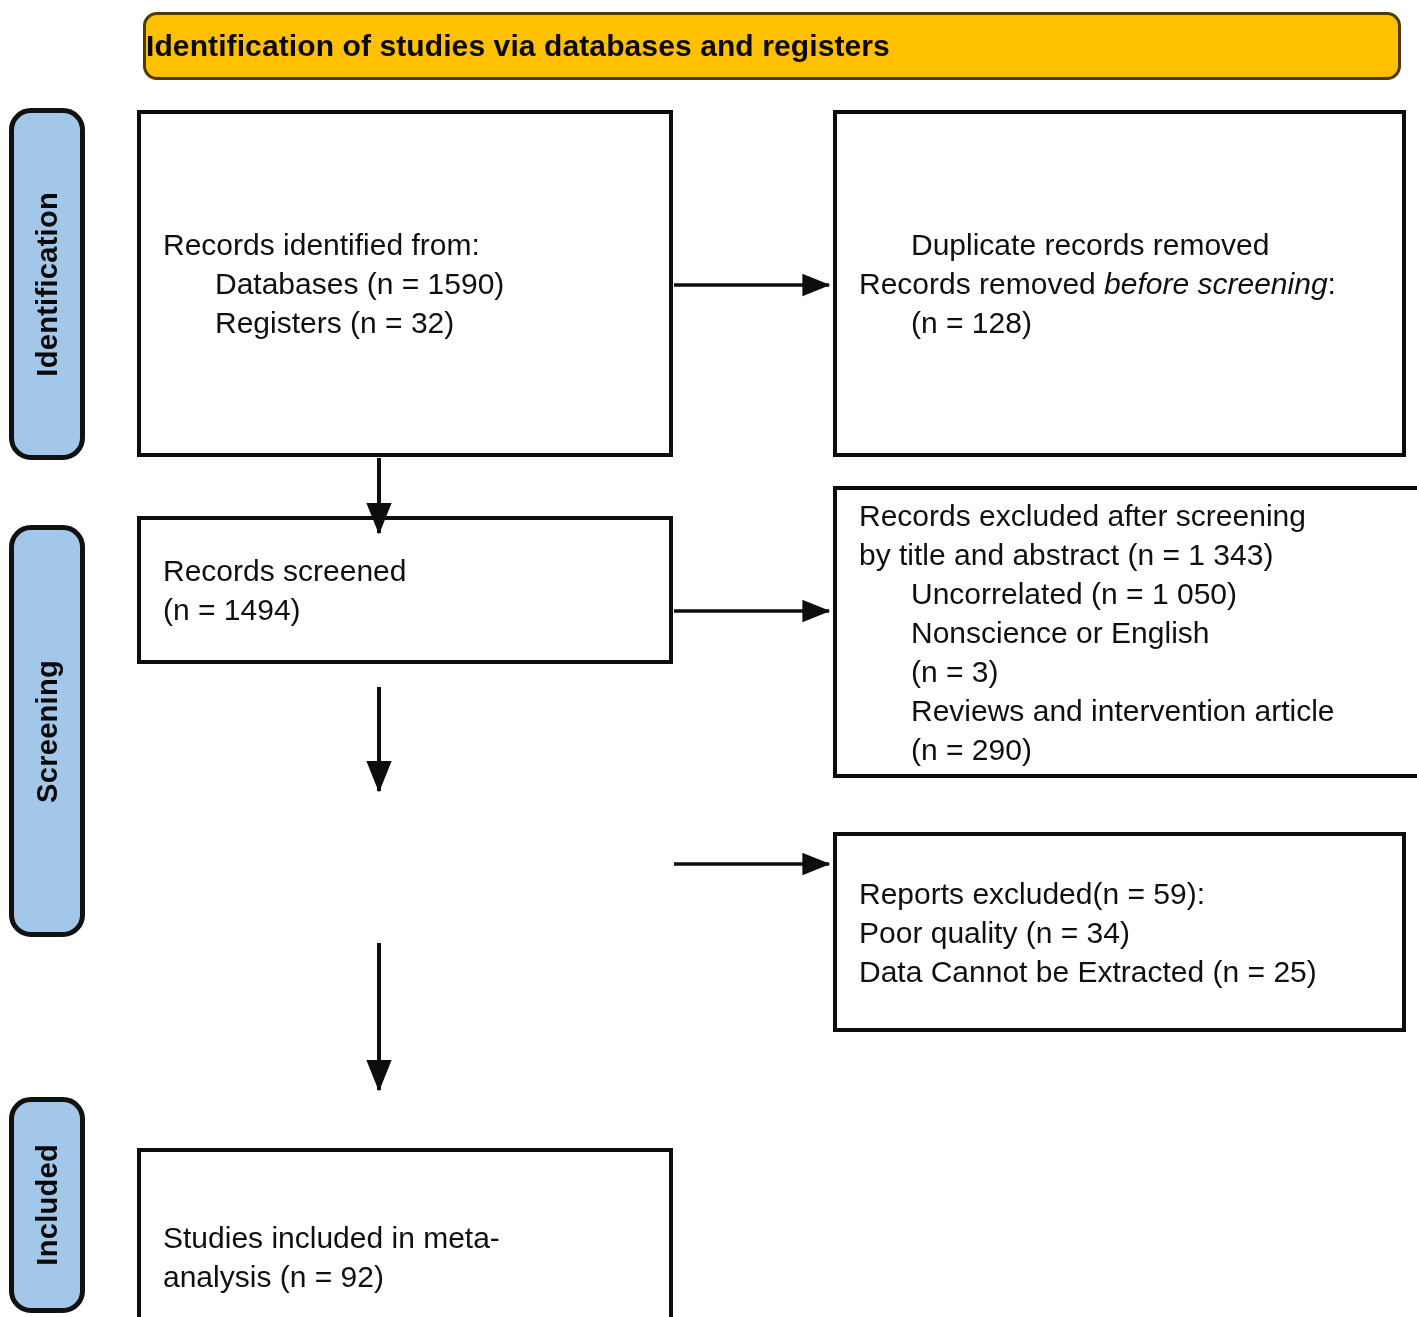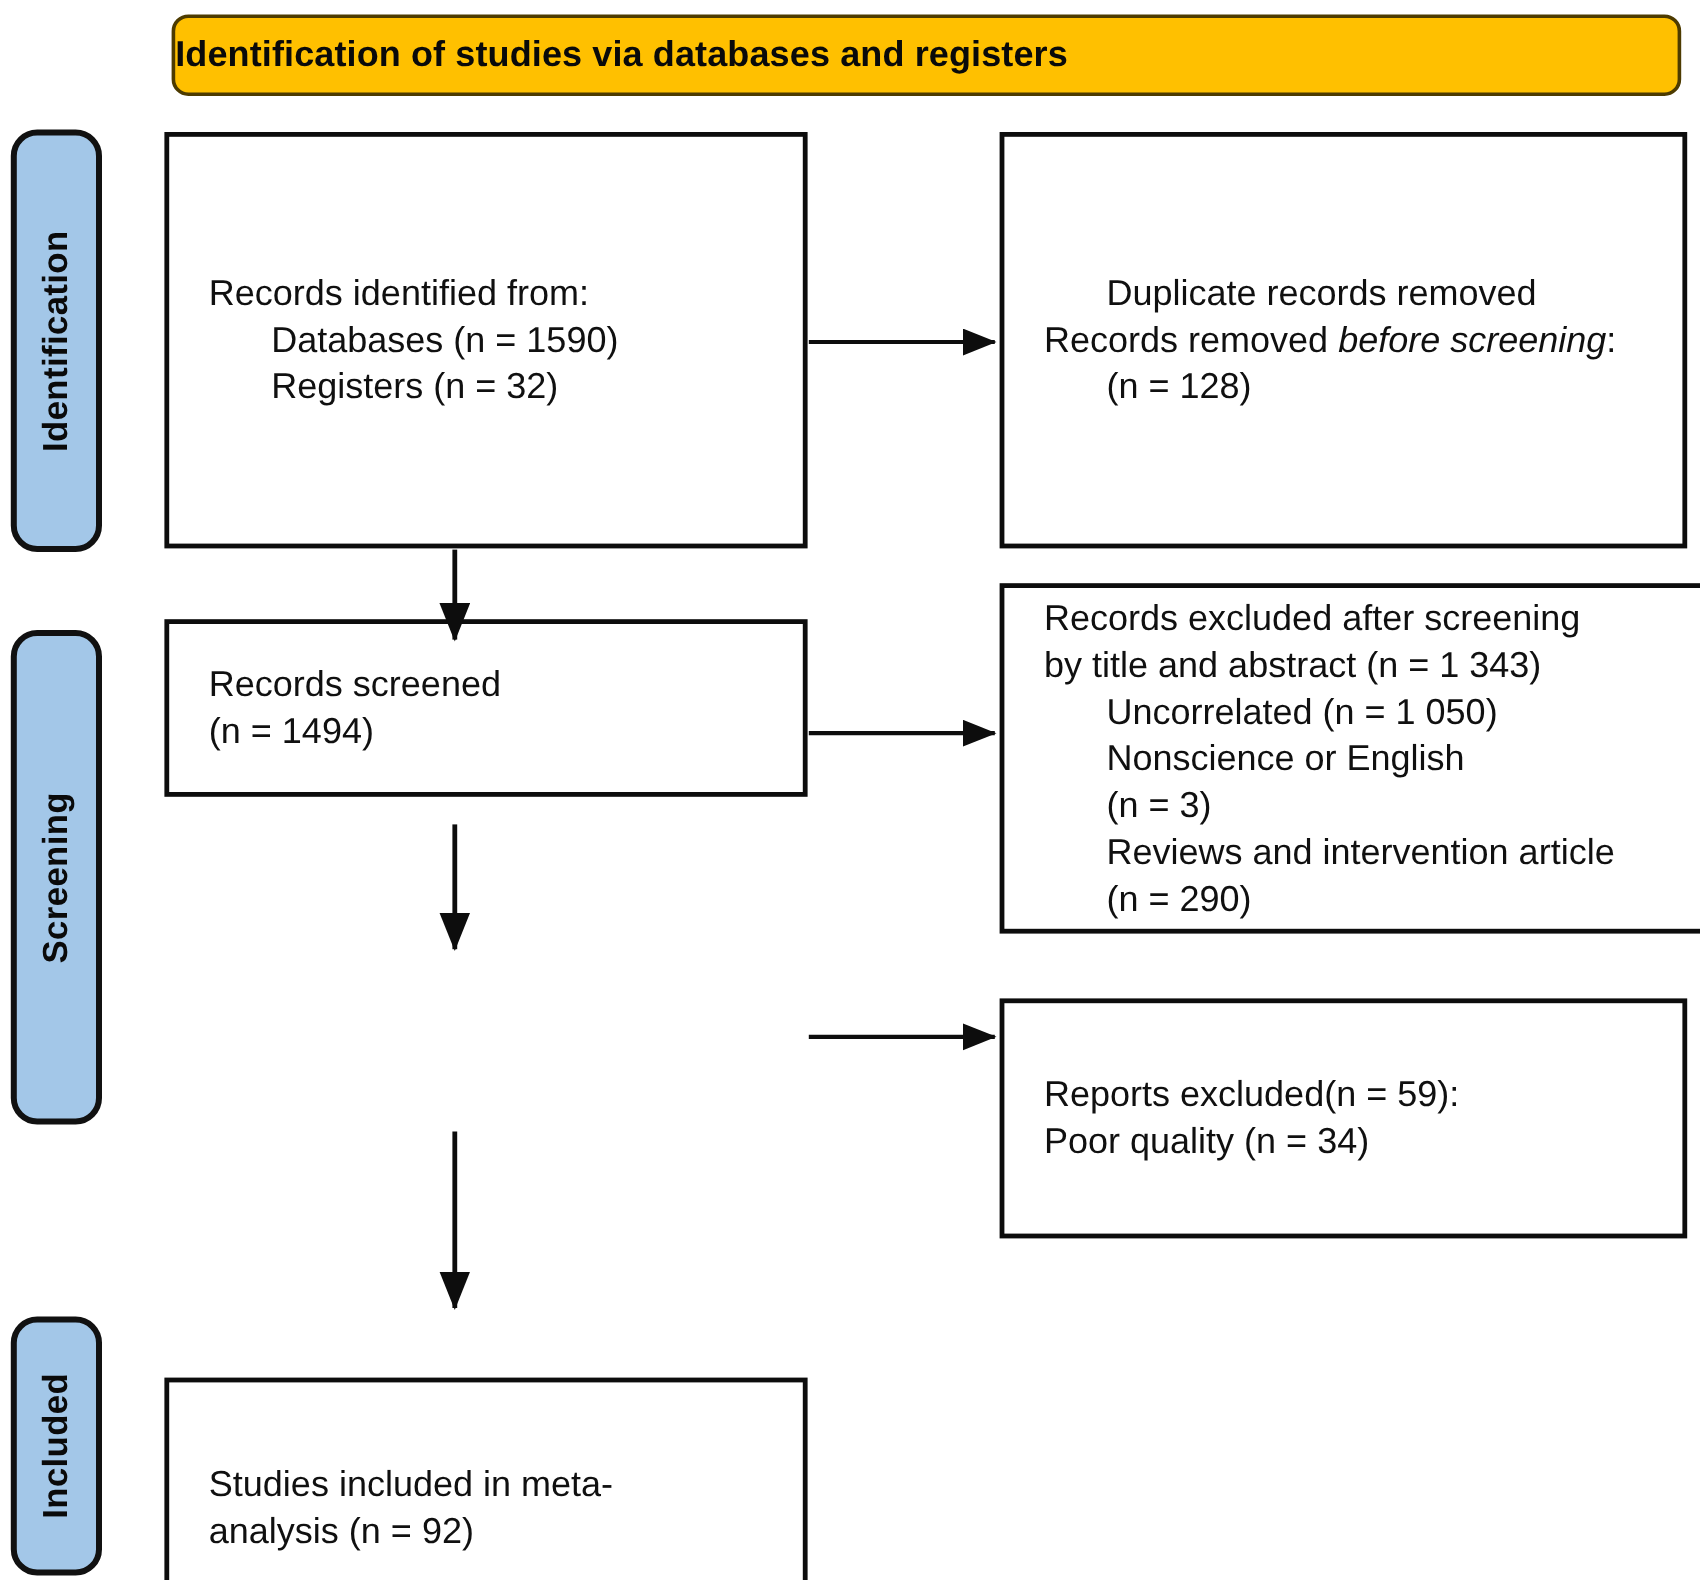--- a/index.html
+++ b/index.html
@@ -71,21 +71,21 @@
   .fbox {
     position: absolute;
     background: #ffffff;
     border: 4px solid #0d0d0d;
     box-sizing: border-box;
     display: flex;
     flex-direction: column;
     justify-content: center;
   }
   .fbox .lines {
-    padding: 0 33px;
+    padding: 0 22px;
   }
   .fline {
     font-size: 30px;
     line-height: 1.30;
     color: #101010;
     white-space: pre;
   }
   .fline.indent { padding-left: 52px; }
   .fline .ital { font-style: italic; }
 
@@ -159,20 +159,21 @@
       <div class="fline indent">Reviews and intervention article</div>
       <div class="fline indent">(n = 290)</div>
     </div>
   </div>
 
 
   <div class="fbox" id="box-excluded-report">
     <div class="lines">
       <div class="fline">Reports excluded(n = 59):</div>
       <div class="fline">Poor quality (n = 34)</div>
+      <div class="fline">Data Cannot be Extracted (n = 25)</div>
     </div>
   </div>
 
   <div class="fbox" id="box-included">
     <div class="lines">
       <div class="fline">Studies included in meta-</div>
       <div class="fline">analysis (n = 92)</div>
     </div>
   </div>
 

